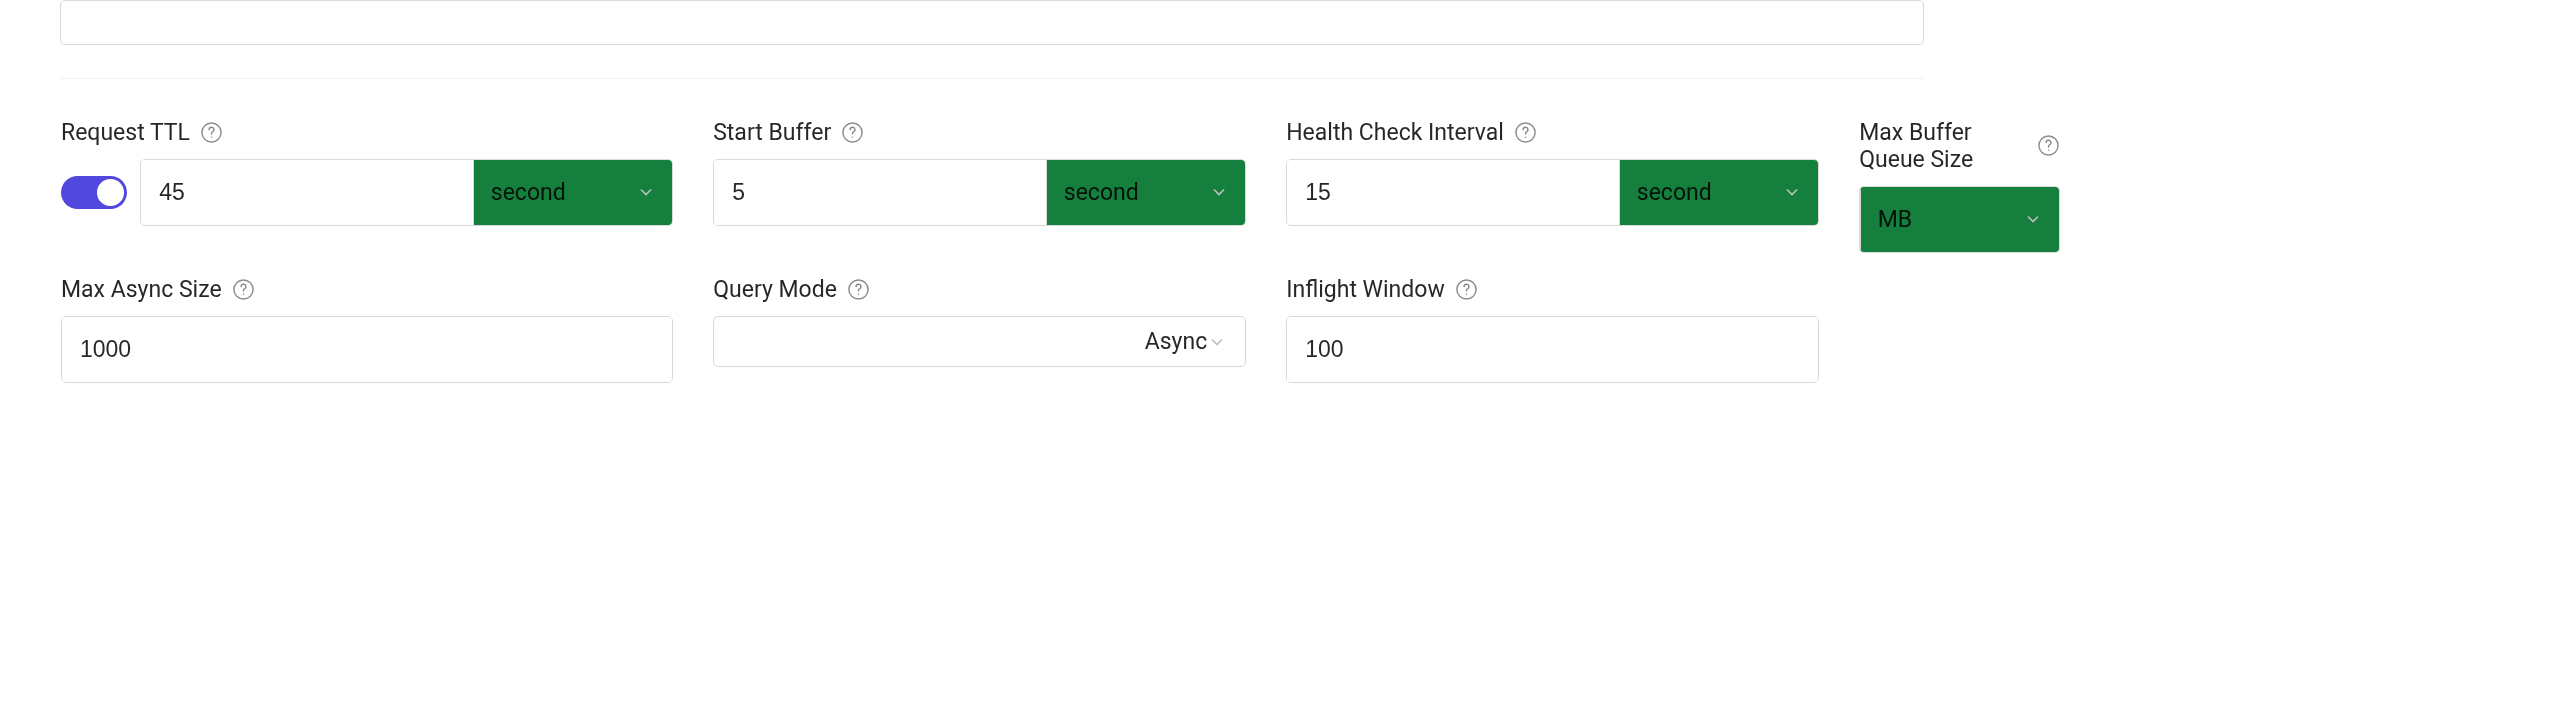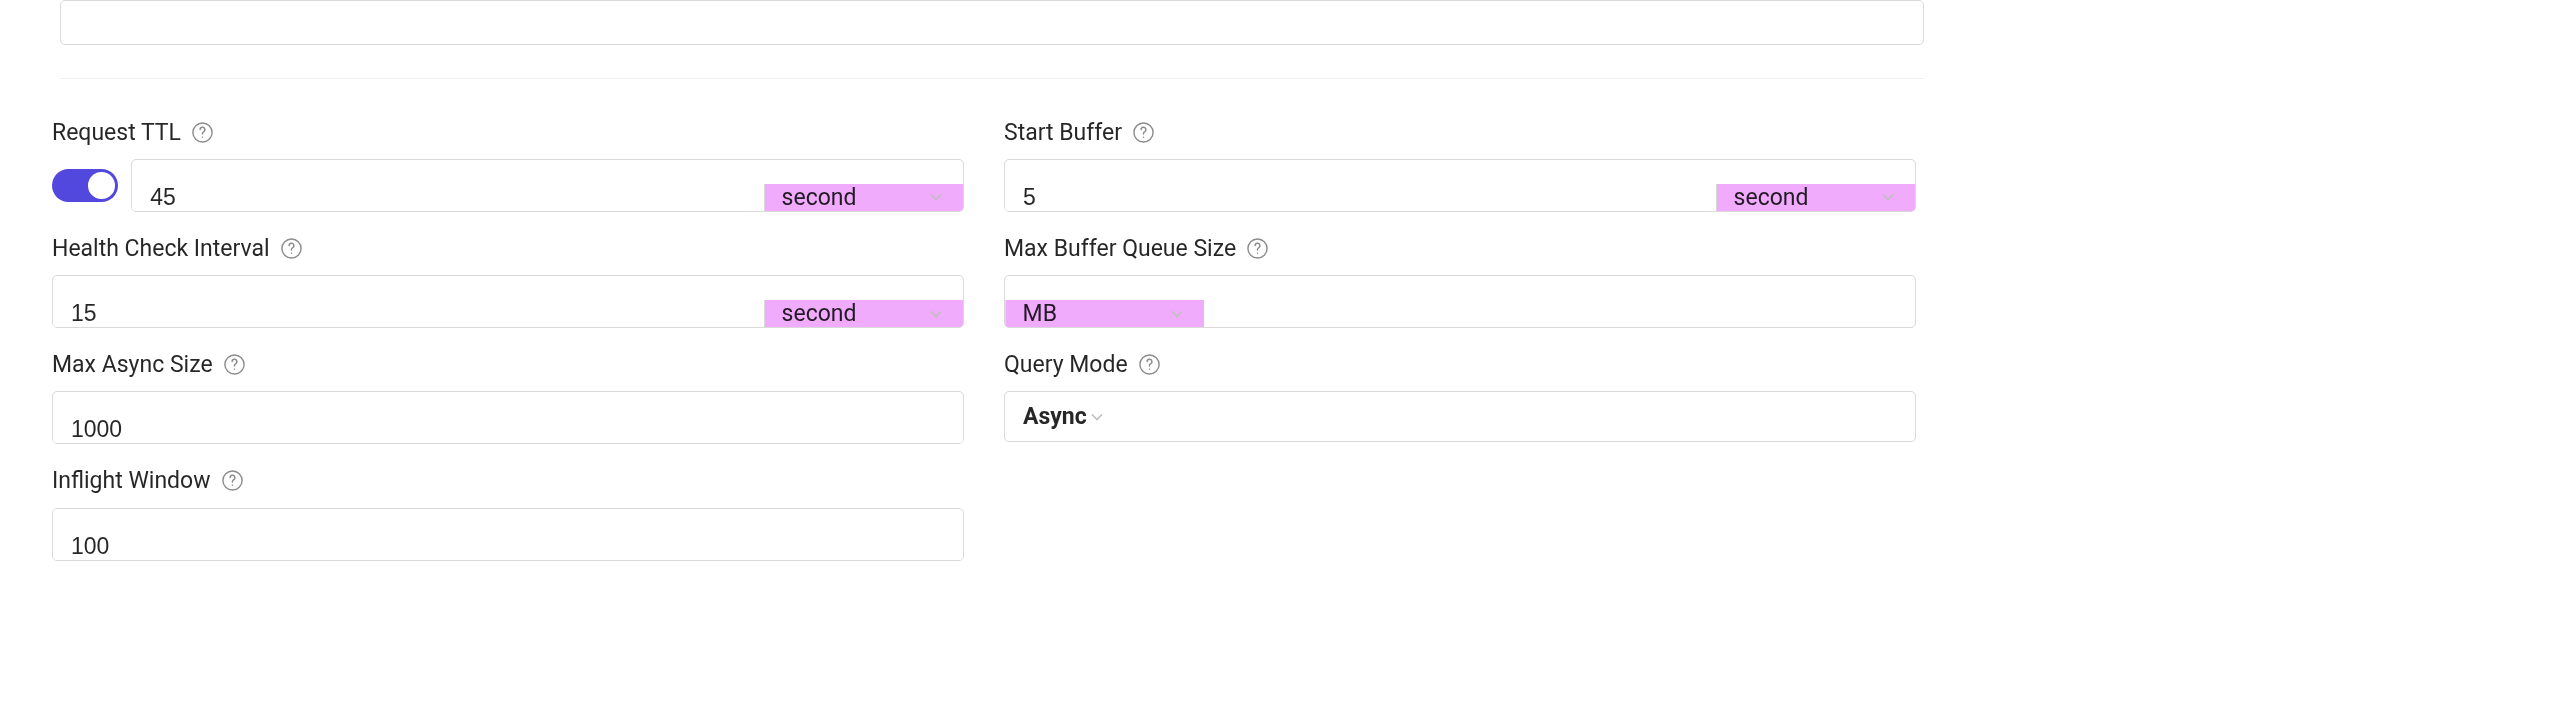--- a/index.html
+++ b/index.html
@@ -29,24 +29,24 @@
     .divider {
       height: 0.8px;
       background: #f0f0f0;
       margin-left: 30px;
       margin-right: 0;
       width: calc(100% - 63px);
       margin-bottom: 40px;
     }
     .form-grid {
       display: grid;
-      grid-template-columns: 1fr 1fr;
+      grid-template-columns: 1fr 1fr 1fr 1fr;
       column-gap: 40px;
       row-gap: 23px;
-      margin-left: 22px;
+      margin-left: 31px;
       width: calc(100% - 63px);
     }
     .form-item {
       display: flex;
       flex-direction: column;
     }
     .label-row {
       display: flex;
       align-items: center;
       gap: 10px;
@@ -88,65 +88,63 @@
       width: 26.5px;
       height: 26.5px;
       background: #ffffff;
       border-radius: 50%;
     }
     .input-wrap {
       display: flex;
       flex: 1;
       border: 0.8px solid #d9d9d9;
       border-radius: 5px;
-      height: 53px;
+      height: 67px;
       overflow: hidden;
-      align-items: flex-end;
     }
     .input-wrap.solo {
       flex: 1;
     }
     .text-input {
       flex: 1;
       border: none;
       outline: none;
       padding: 0 18px;
       font-size: 23px;
       color: #000000d9;
       background: #ffffff;
     }
     .addon-select {
       display: flex;
       align-items: center;
       justify-content: space-between;
       padding: 0 16.6px;
-      background: #f0abfc;
+      background: #15803d;
       border-left: 0.8px solid #d9d9d9;
       min-width: 199px;
       cursor: pointer;
       color: #000000d9;
       font-size: 23px;
     }
     .addon-select .chevron {
       margin-left: 13.2px;
     }
     .full-select {
       display: flex;
       align-items: center;
-      justify-content: flex-start;
+      justify-content: flex-end;
       flex: 1;
       border: 0.8px solid #d9d9d9;
       border-radius: 5px;
       height: 51px;
       padding: 0 18px;
       cursor: pointer;
       color: #000000d9;
       font-size: 23px;
       background: #ffffff;
-      font-weight: bold;
     }
     .chevron {
       display: inline-flex;
       align-items: center;
       justify-content: center;
       color: #bfbfbf;
     }
     .chevron svg {
       width: 20px;
       height: 20px;

